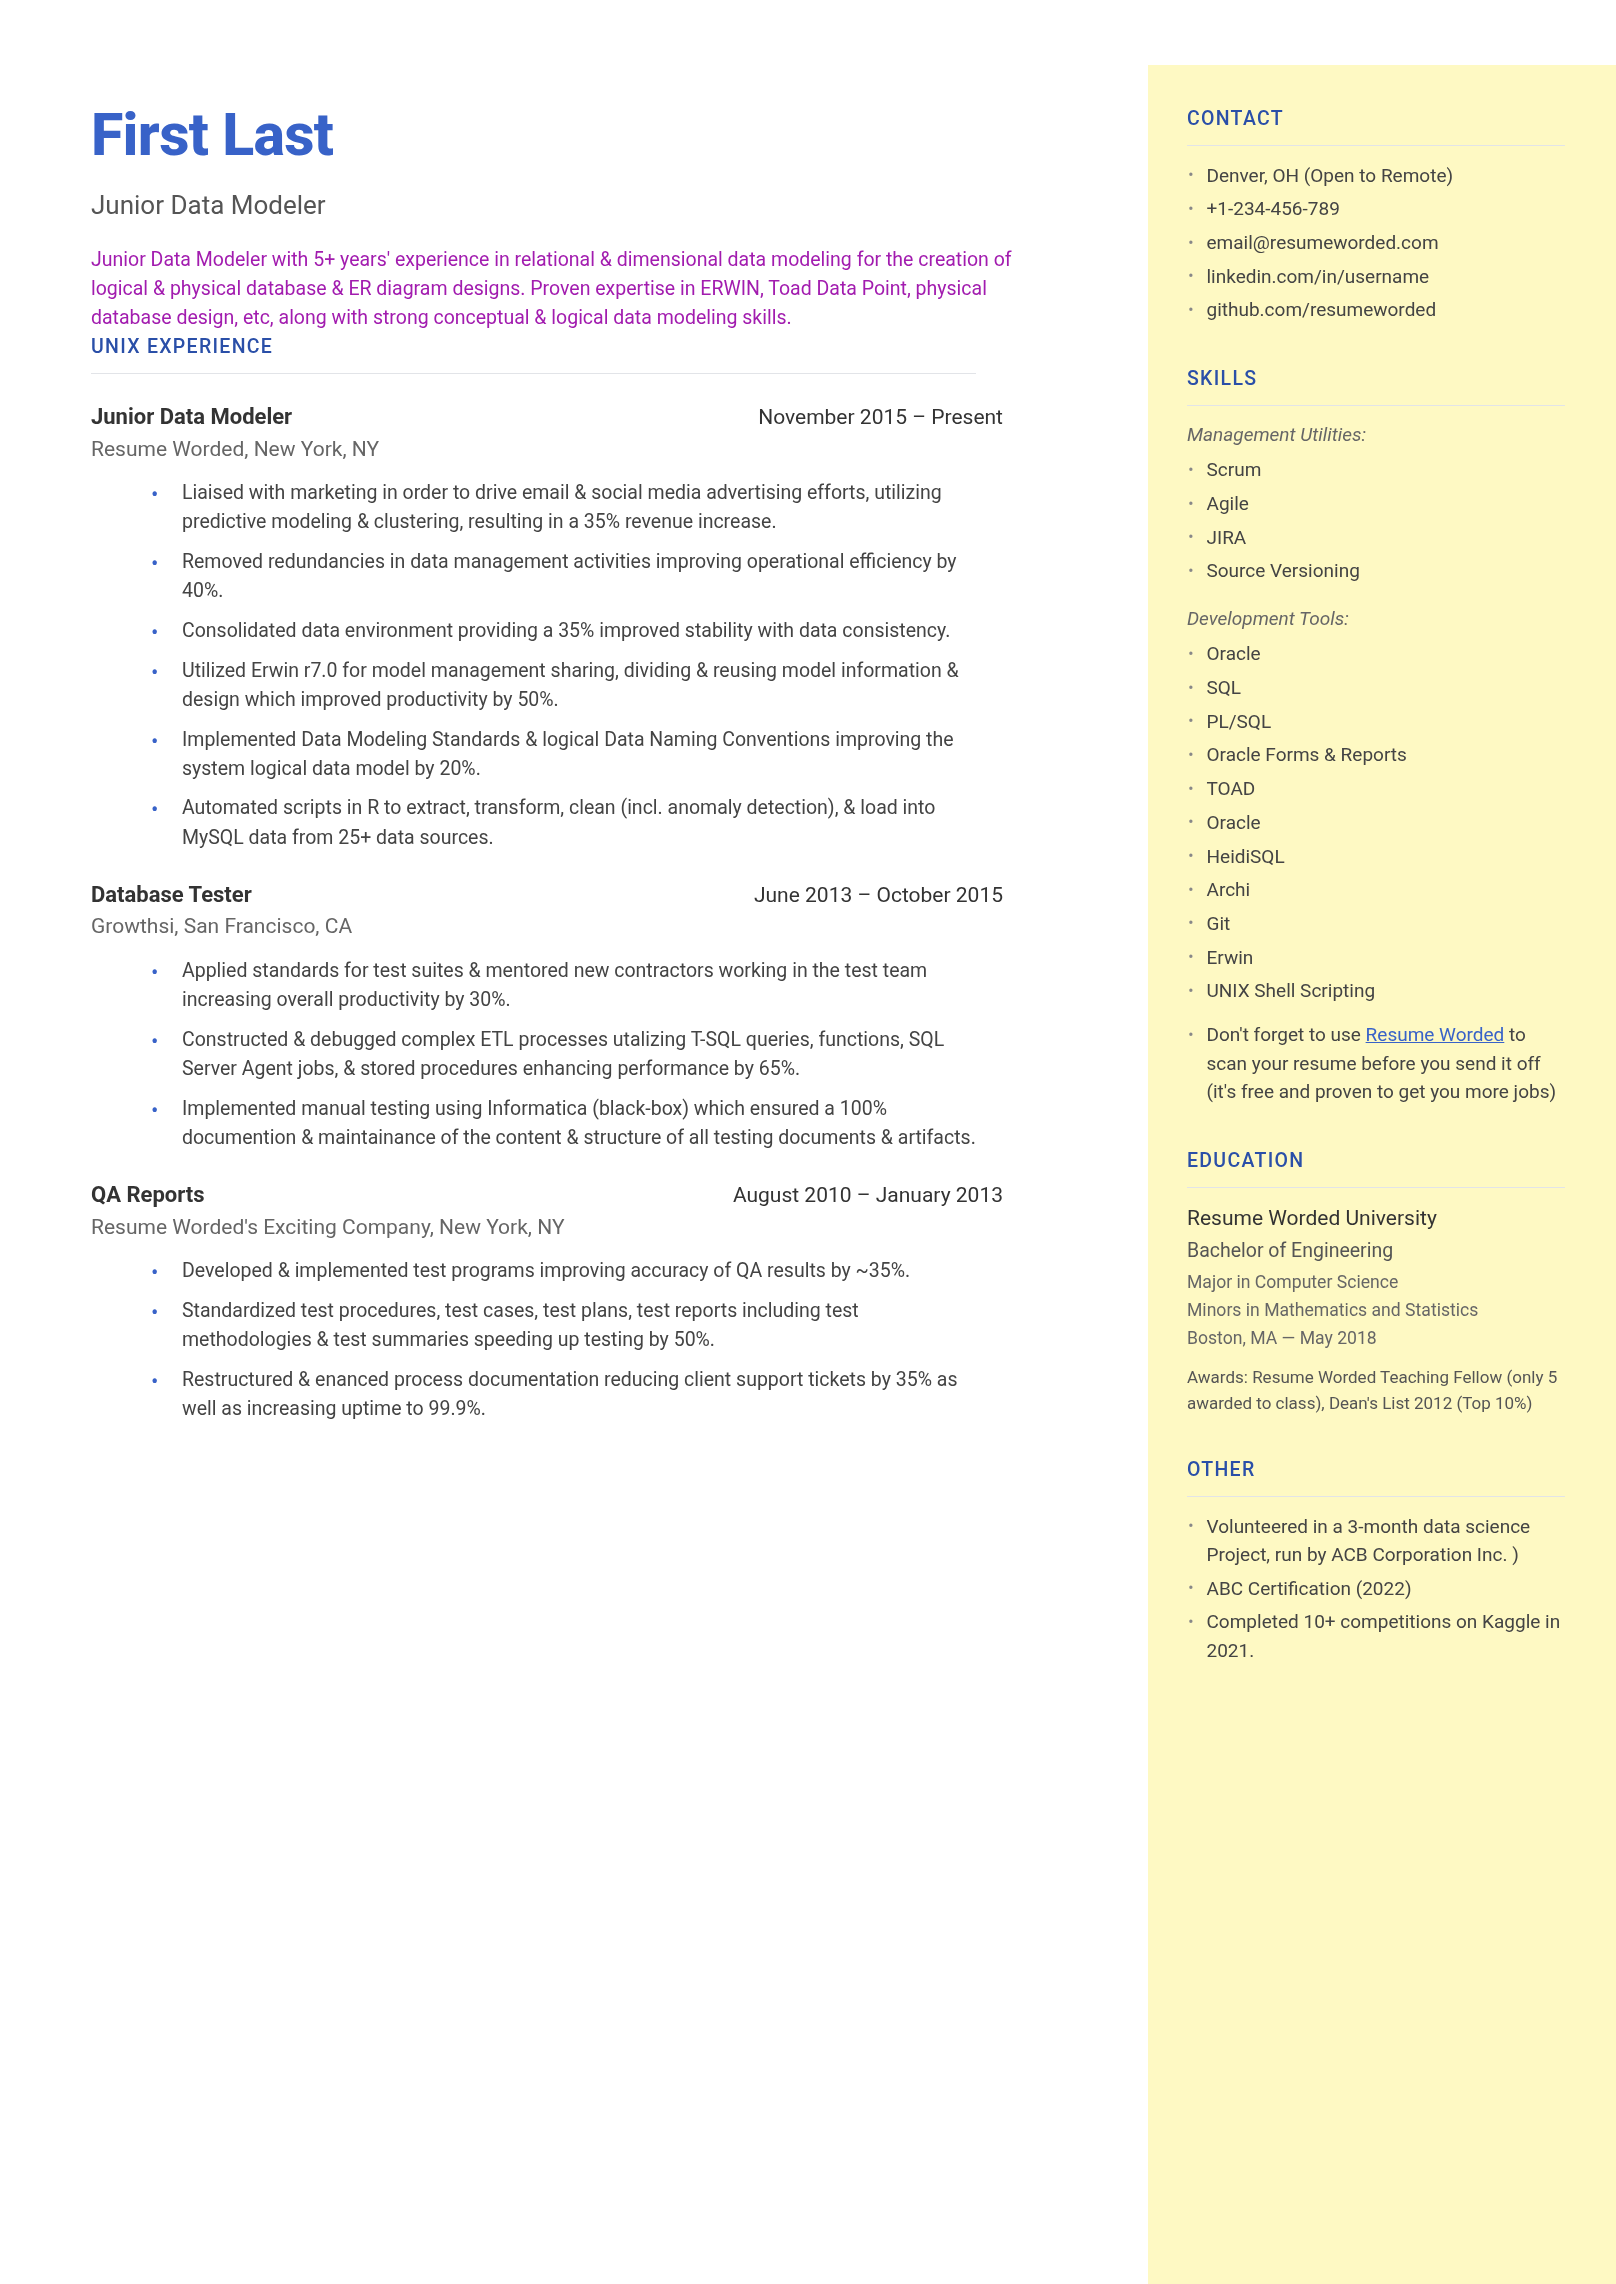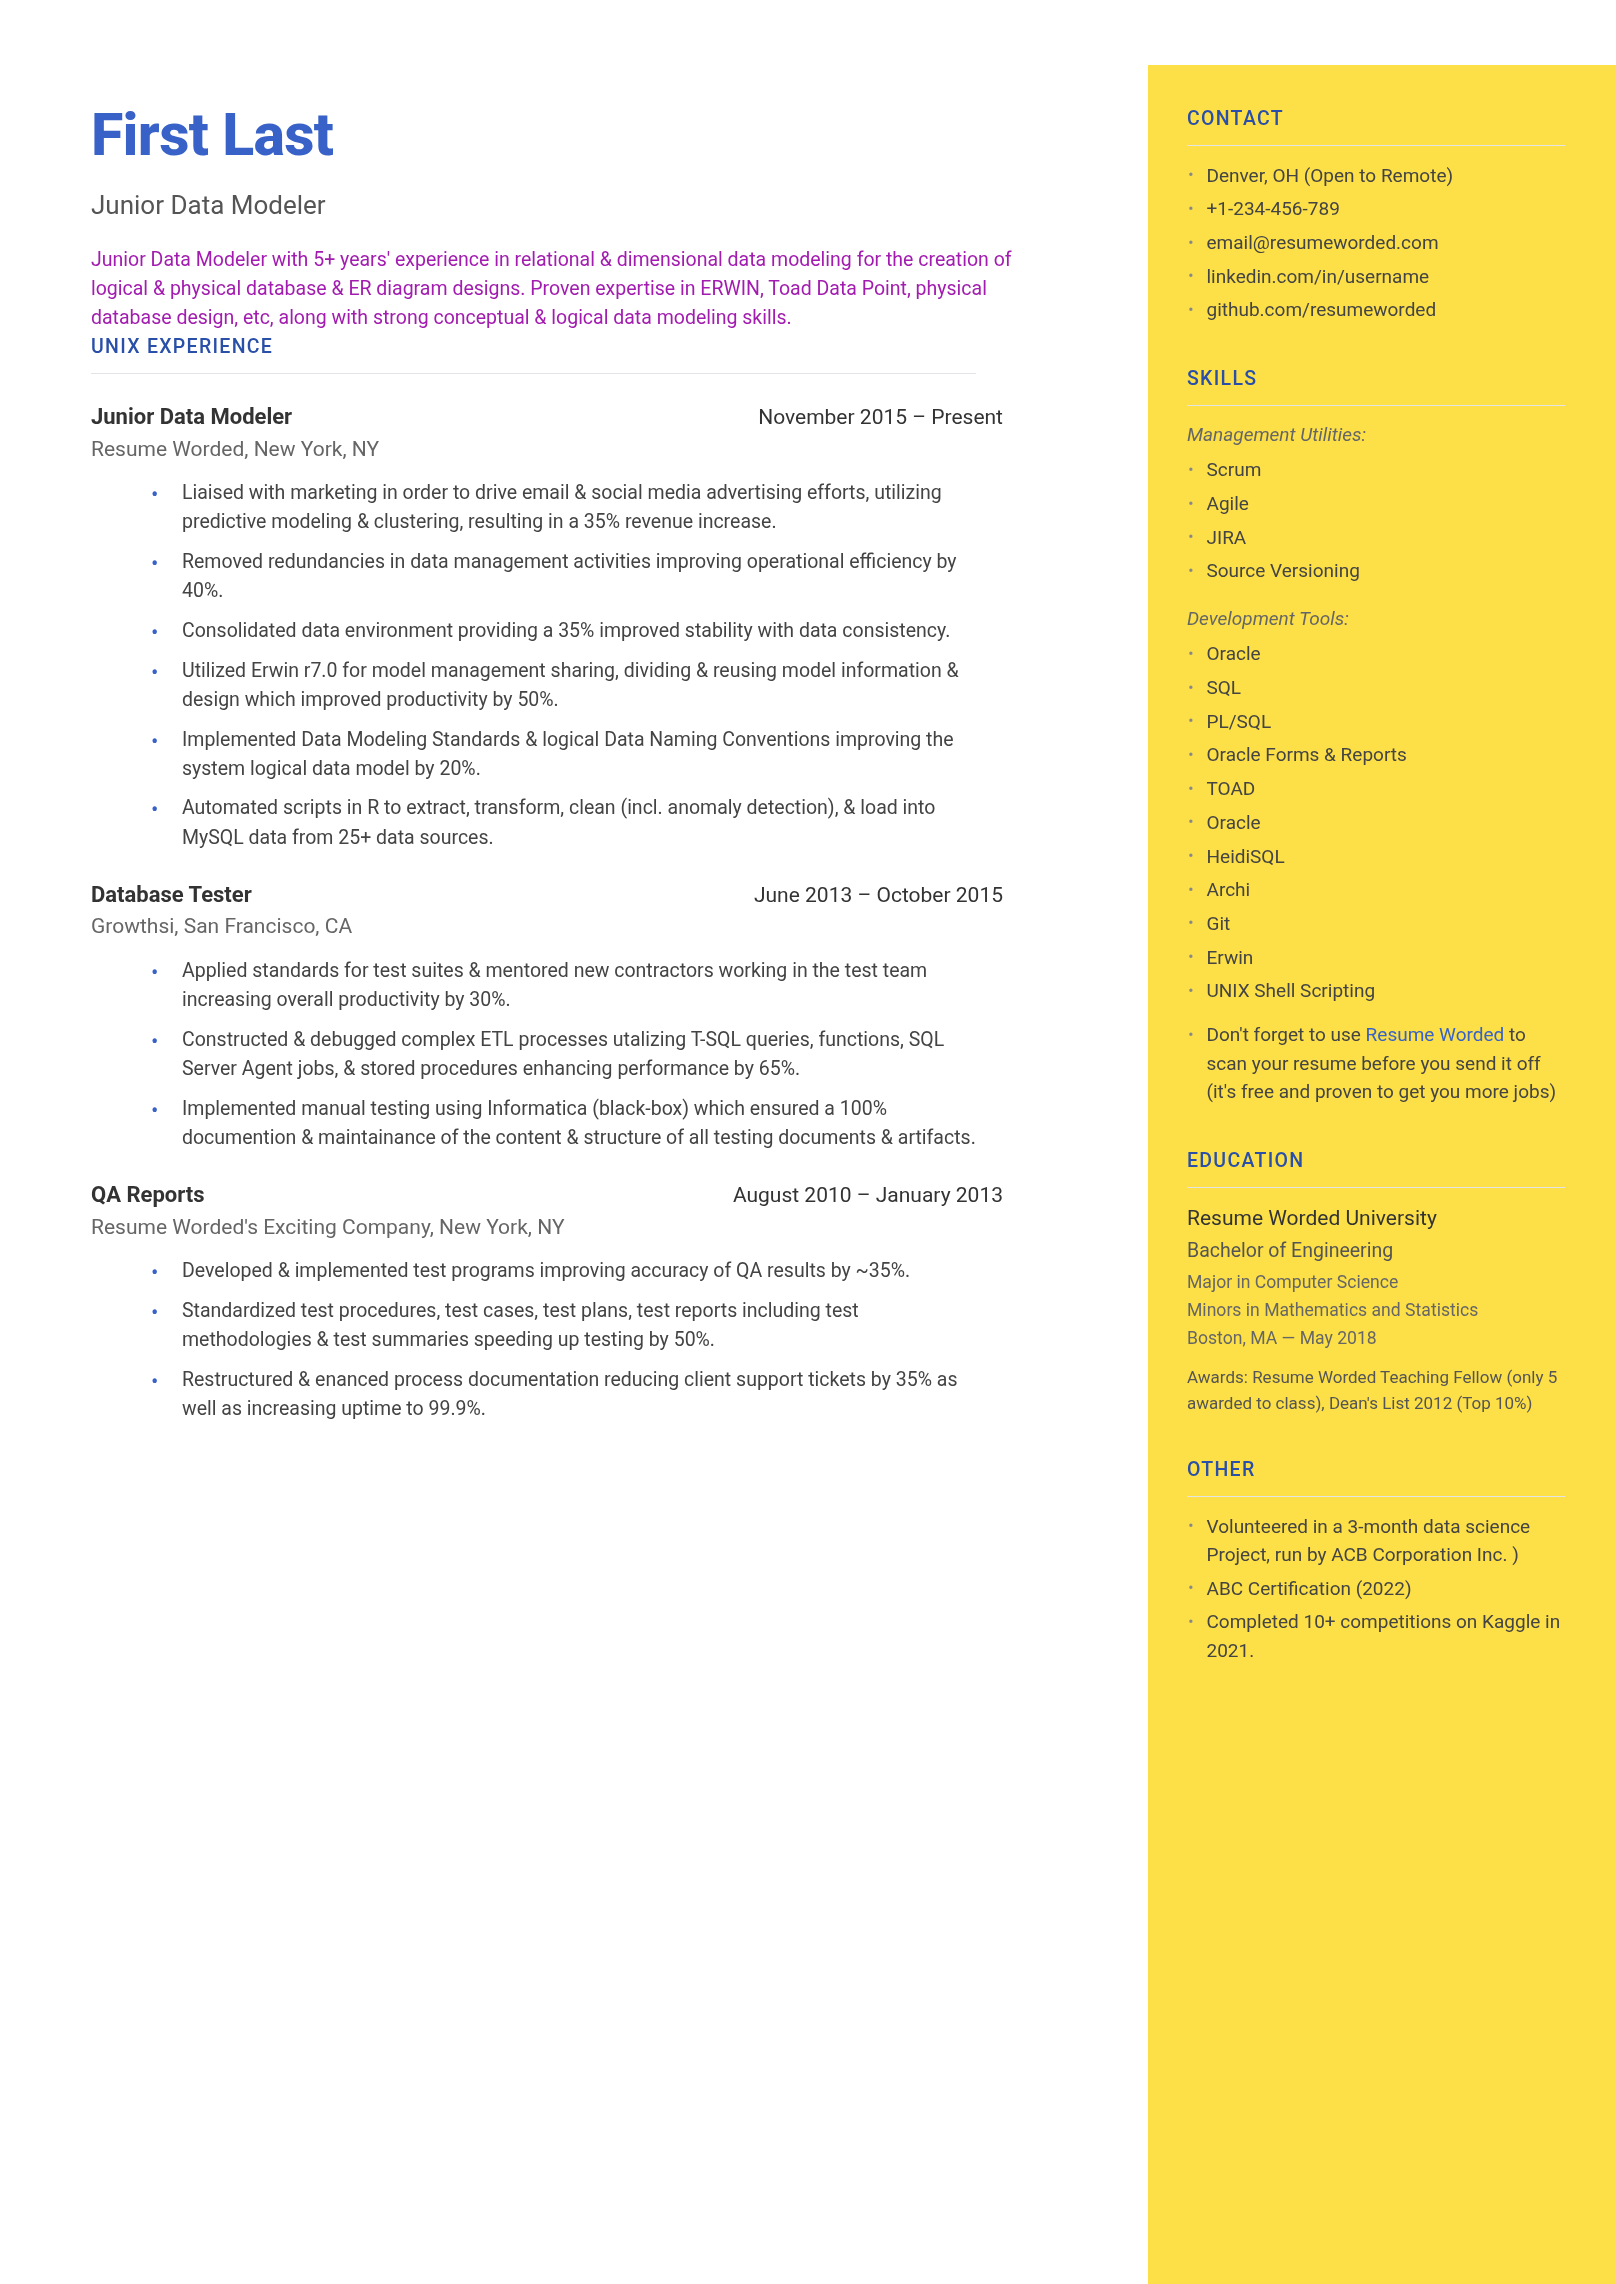--- a/index.html
+++ b/index.html
@@ -17,21 +17,21 @@
     width: 100%;
     height: 100%;
     padding: 65px 0 0 0;
   }
   .main {
     flex: 1;
     padding: 26px 59px 26px 91px;
   }
   .sidebar {
     width: 469px;
-    background: #fde047;
+    background: #fef9c3;
     padding: 39px 52px 28px 39px;
   }
   .name {
     font-size: 59px;
     font-weight: 800;
     color: #3862c8;
     letter-spacing: -0.7px;
     margin-bottom: 6.5px;
   }
   .title {
@@ -138,20 +138,21 @@
   .skill-note::before {
     content: "•";
     position: absolute;
     left: 1.3px;
     color: #888;
     font-size: 15.6px;
     top: 2.6px;
   }
   .link {
     color: #3862c8;
+    text-decoration: underline;
   }
   .edu-school {
     font-size: 21px;
     color: #333;
     margin-bottom: 1.3px;
   }
   .edu-degree {
     font-size: 19.5px;
     color: #555;
     margin-bottom: 3.9px;

